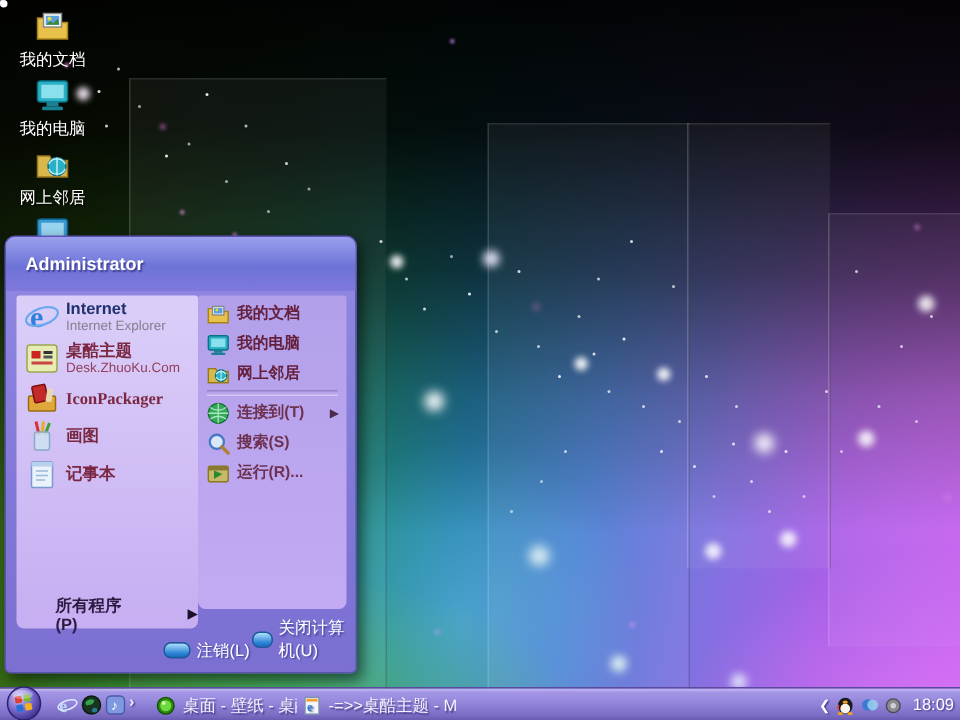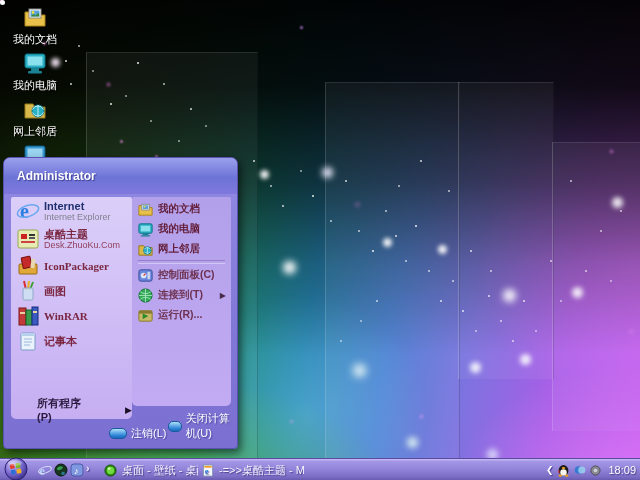--- a/index.html
+++ b/index.html
@@ -198,32 +198,20 @@
           <line x1="12" y1="11" x2="13" y2="2" stroke="#e8b020" stroke-width="2"></line>
           <line x1="14" y1="11" x2="17" y2="3" stroke="#40a030" stroke-width="2"></line>
           <rect x="7" y="9" width="10" height="12" rx="1.5" fill="#cfe2f2" stroke="#8aa8c8" fill-opacity=".85"></rect>
         </svg>
         <div class="li-text">
             <div class="lbl">画图</div>
           </div>
       </div>
       <div class="sm-item li-one">
         <svg class="li-icon" viewBox="0 0 24 24">
-          <rect x="3" y="4" width="7" height="17" fill="#c43a3a" stroke="#801818"></rect>
-          <rect x="10" y="6" width="6" height="15" fill="#3a9a4a" stroke="#186028"></rect>
-          <rect x="16" y="3" width="6" height="18" fill="#3a5ac0" stroke="#182a80"></rect>
-          <rect x="4" y="8" width="5" height="2" fill="#e8d0a0"></rect>
-          <rect x="17" y="7" width="4" height="2" fill="#e8d0a0"></rect>
-        </svg>
-        <div class="li-text">
-            <div class="lbl">WinRAR</div>
-          </div>
-      </div>
-      <div class="sm-item li-one">
-        <svg class="li-icon" viewBox="0 0 24 24">
           <rect x="5" y="4" width="14" height="17" rx="1" fill="#eaf2fc" stroke="#7a9ac8"></rect>
           <rect x="5" y="4" width="14" height="3" fill="#b8d0ec"></rect>
           <line x1="8" y1="10" x2="16" y2="10" stroke="#9ab8d8"></line>
           <line x1="8" y1="13" x2="16" y2="13" stroke="#9ab8d8"></line>
           <line x1="8" y1="16" x2="14" y2="16" stroke="#9ab8d8"></line>
         </svg>
         <div class="li-text">
             <div class="lbl">记事本</div>
           </div>
       </div>
@@ -257,34 +245,32 @@
         <svg class="ri-icon" viewBox="0 0 18 18">
           <path d="M2 5 l5 0 1.5 2 7.5 0 0 8 -14 0z" fill="#d8b84a" stroke="#98781a"></path>
           <circle cx="11" cy="10" r="4" fill="#2ab0c4" stroke="#0a7084"></circle>
           <path d="M7.5 9 a4 4 0 0 1 7 0 M7.5 11 a4 4 0 0 0 7 0 M11 6 v8" stroke="#bef0f8" fill="none" stroke-width=".8"></path>
         </svg>
         <span class="ri-lbl ri-strong">网上邻居</span>
       </div>
       <div class="sm-sep"></div>
       <div class="sm-item ri-item">
         <svg class="ri-icon" viewBox="0 0 18 18">
-          <rect x="2" y="3" width="14" height="12" rx="2" fill="#6a86dc" stroke="#3a4a9a"></rect>
-          <circle cx="7" cy="9" r="3" fill="#dce6f8"></circle>
-          <path d="M7 9 L9 7" stroke="#d03030" stroke-width="1.2"></path>
-          <rect x="11" y="5" width="3" height="8" rx="1" fill="#c8d4f0"></rect>
-        </svg>
-        <span class="ri-lbl">控制面板(C)</span>
-      </div>
-      <div class="sm-item ri-item">
-        <svg class="ri-icon" viewBox="0 0 18 18">
           <circle cx="9" cy="9" r="7" fill="#35a85a" stroke="#187038"></circle>
           <path d="M2 9 h14 M9 2 v14 M3.5 5 a9 9 0 0 0 11 0 M3.5 13 a9 9 0 0 1 11 0" stroke="#a8e8c0" fill="none" stroke-width=".9"></path>
         </svg>
         <span class="ri-lbl">连接到(T)</span>
         <span class="sub-arrow">▶</span>
+      </div>
+      <div class="sm-item ri-item">
+        <svg class="ri-icon" viewBox="0 0 18 18">
+          <circle cx="8" cy="8" r="5" fill="#d8e8f8" stroke="#4a78c8" stroke-width="1.6"></circle>
+          <line x1="11.5" y1="11.5" x2="16" y2="16" stroke="#b08030" stroke-width="2.4" stroke-linecap="round"></line>
+        </svg>
+        <span class="ri-lbl">搜索(S)</span>
       </div>
       <div class="sm-item ri-item">
         <svg class="ri-icon" viewBox="0 0 18 18">
           <rect x="2" y="4" width="14" height="11" rx="1.5" fill="#c8b86a" stroke="#887820"></rect>
           <rect x="2" y="4" width="14" height="3" fill="#8a7a30"></rect>
           <path d="M6 13 l6 -3.5 -6 -2.5z" fill="#2a8a2a"></path>
         </svg>
         <span class="ri-lbl">运行(R)...</span>
       </div>
     </div>

